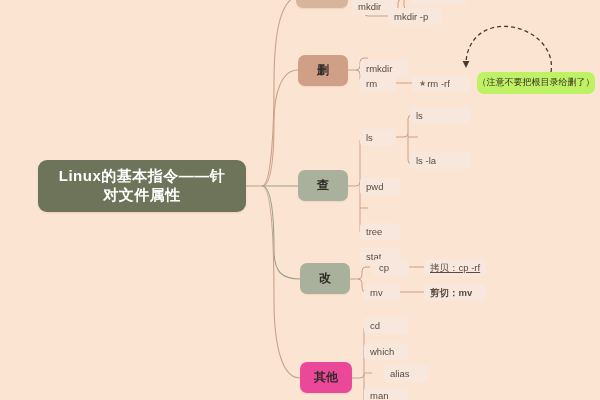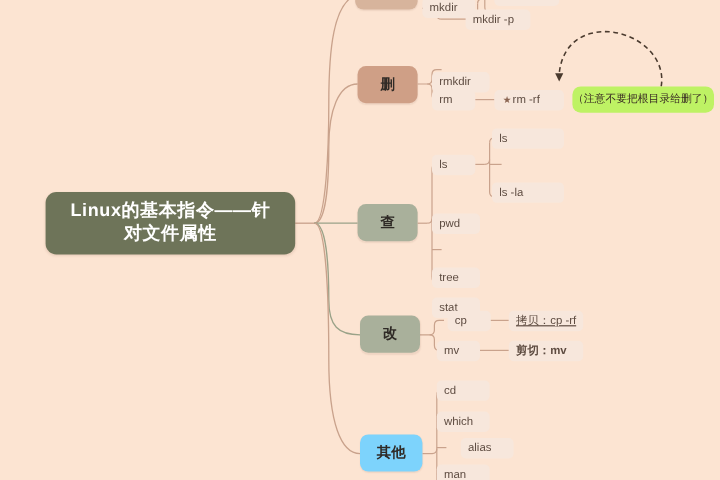--- a/index.html
+++ b/index.html
@@ -48,21 +48,21 @@
   
   .cat {
     border-radius: 7px;
     font-size: 12px;
     font-weight: 700;
     color: #2f2a26;
     box-shadow: 0 1px 1px rgba(150,110,90,.12);
   }
   .cat.tan      { background: #cf9f86; }
   .cat.sage     { background: #a9b09b; }
-  .cat.beige    { background: #7dd3fc; }
+  .cat.beige    { background: #ec4899; }
   .cat.tanlight { background: #d7b49c; }
 
   
   .pill {
     background: #f7e7dc;
     border-radius: 4px;
     font-size: 9.5px;
     color: #5d4b40;
     justify-content: flex-start;
     padding-left: 6px;

